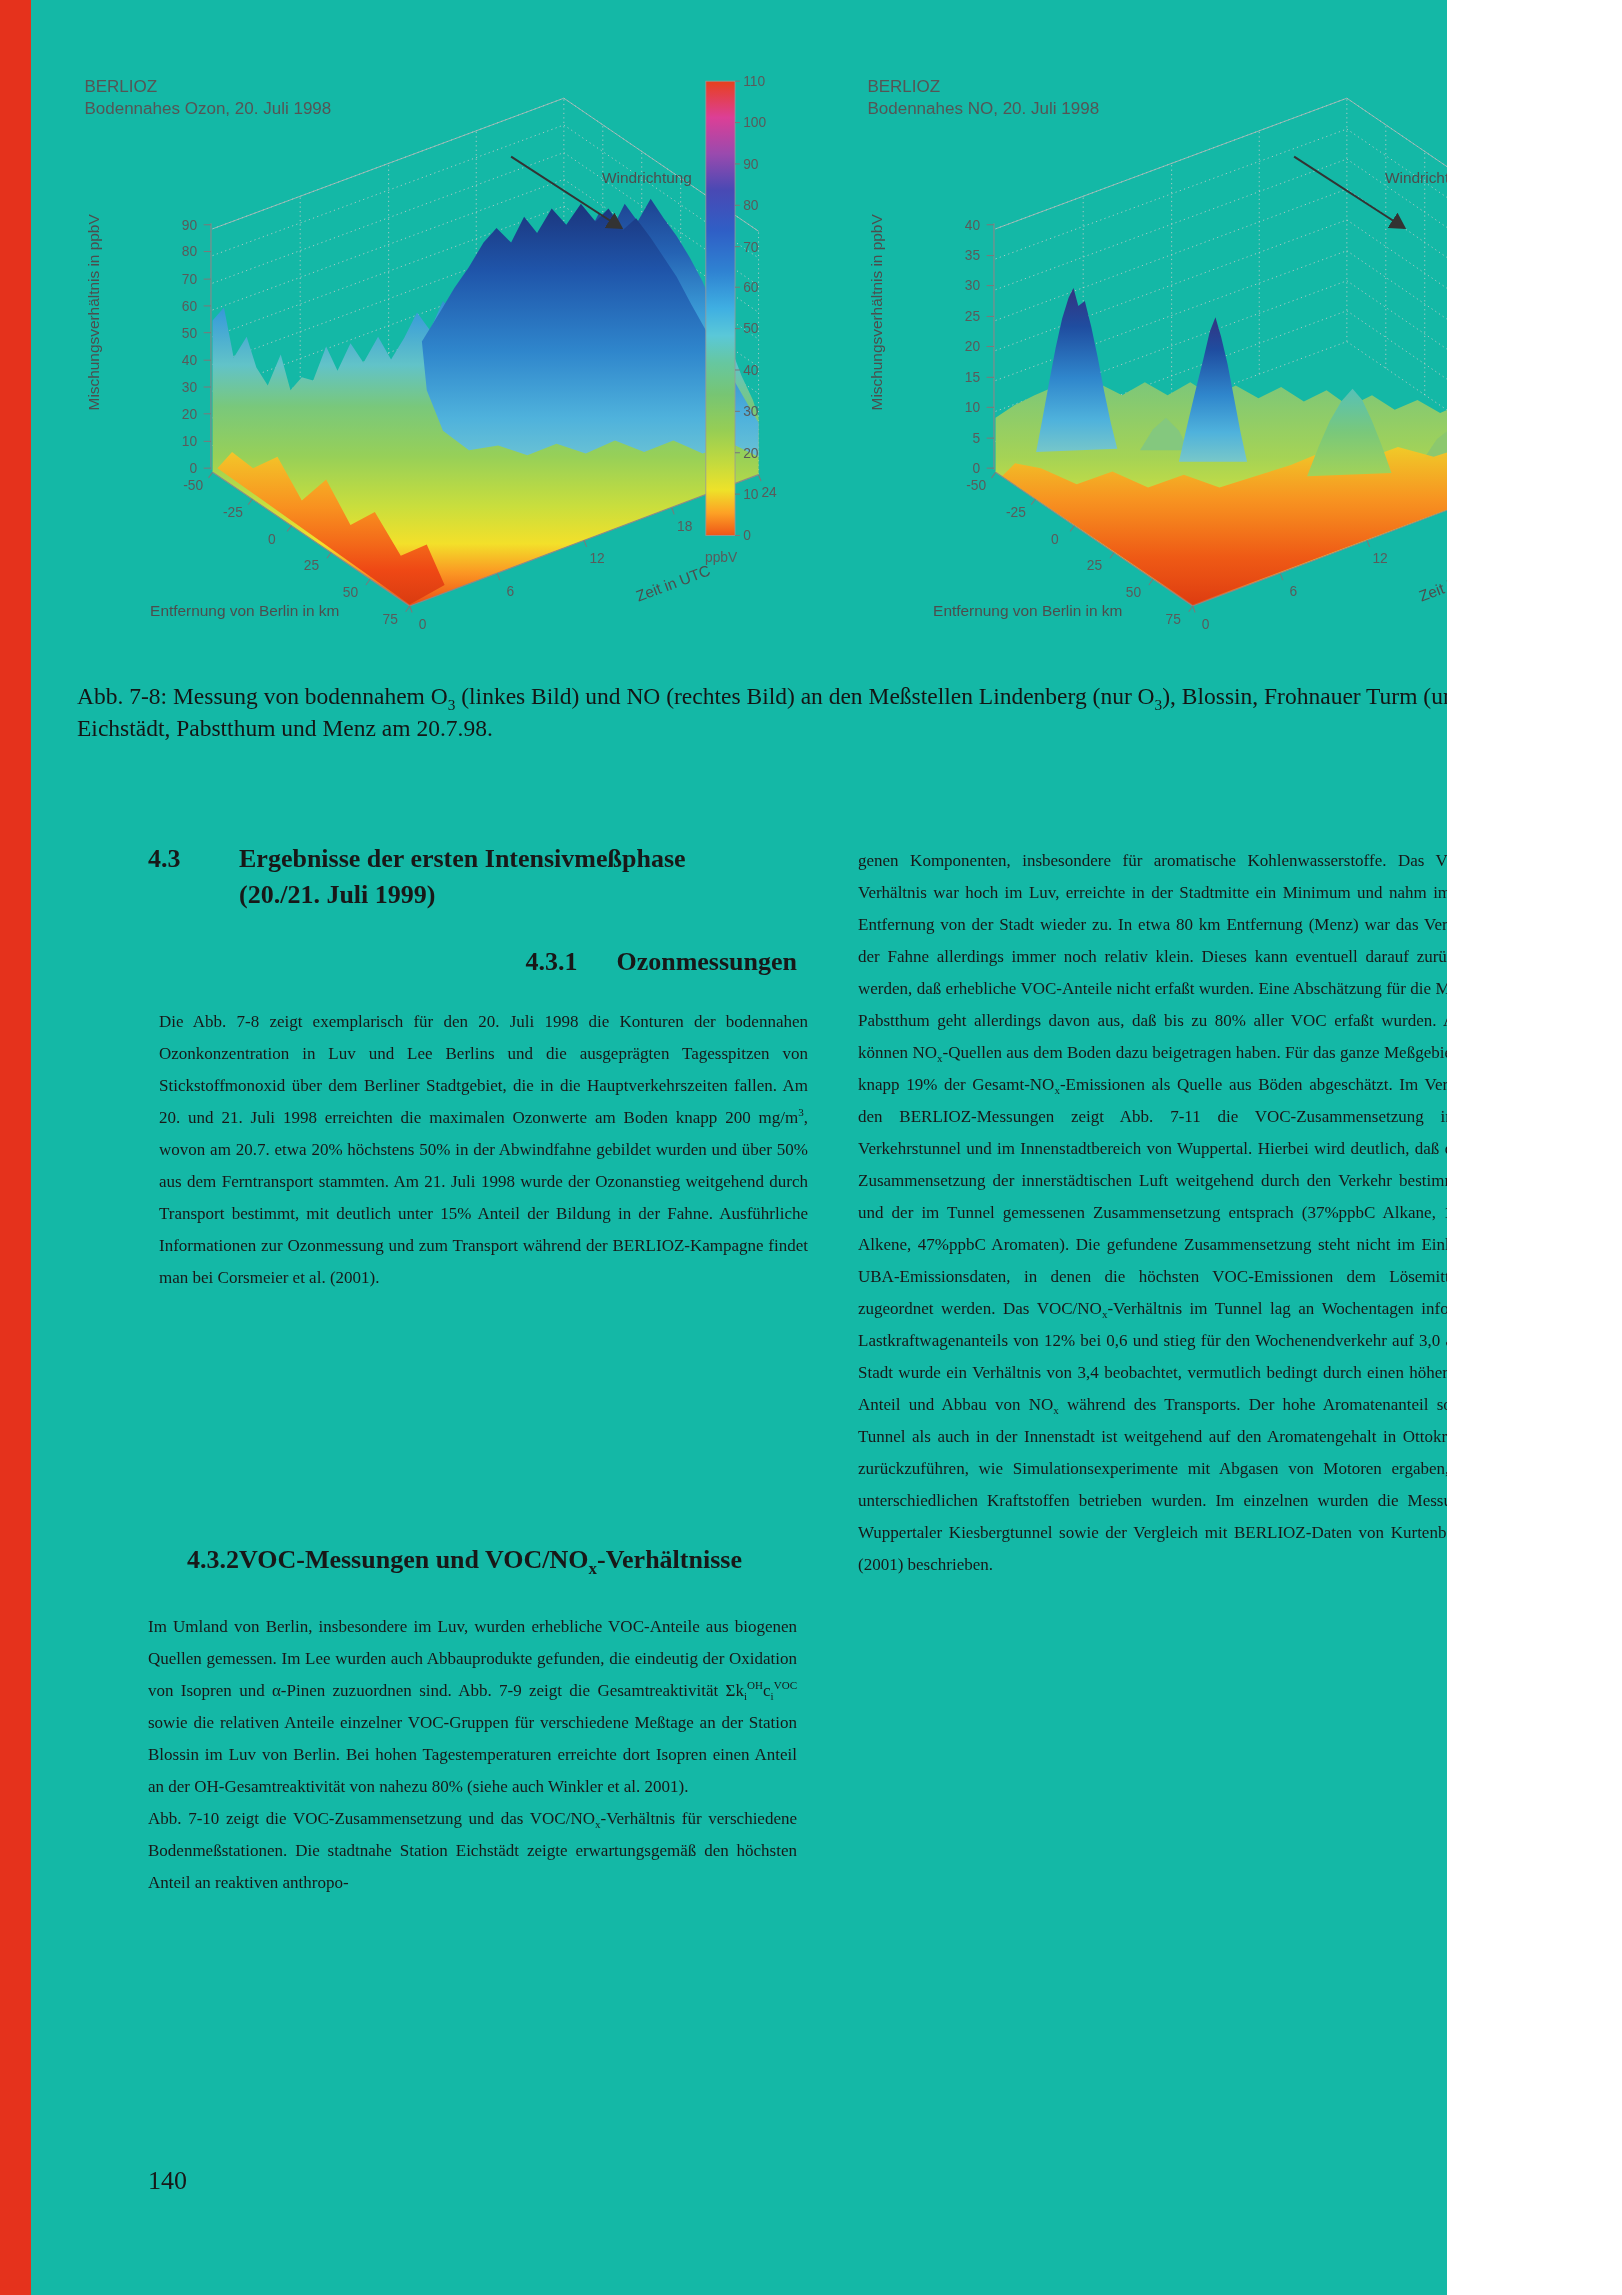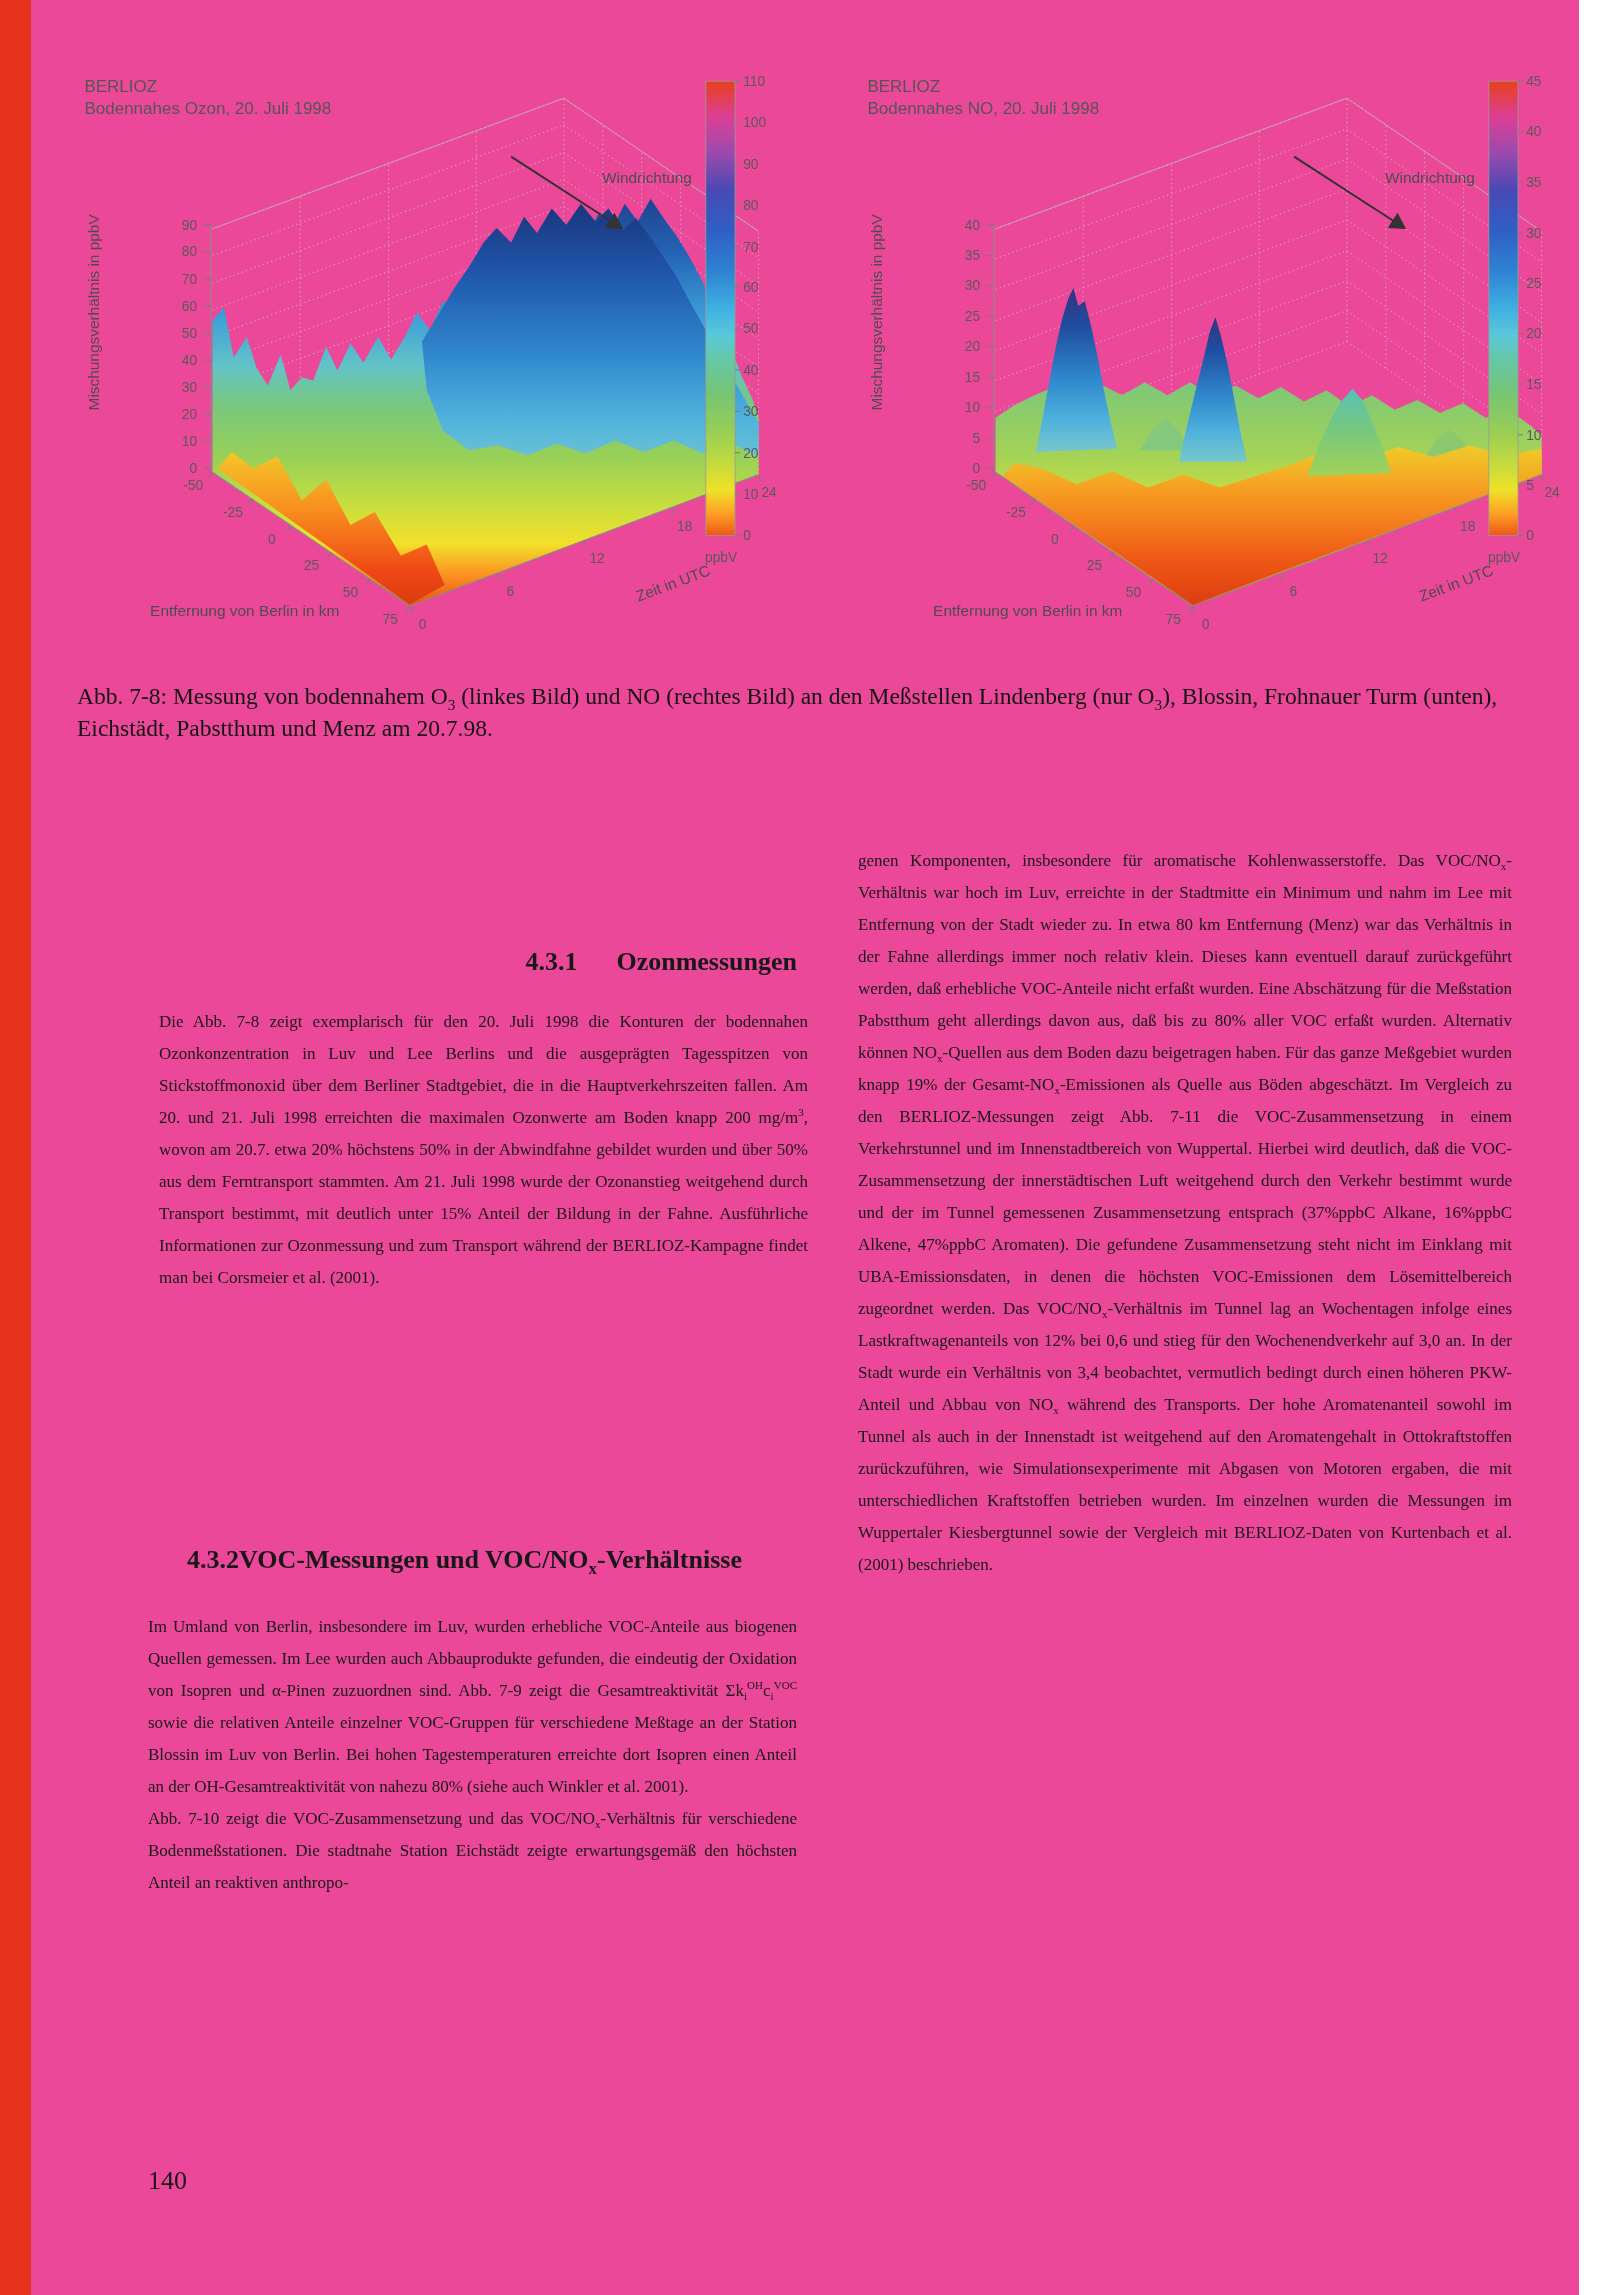--- a/index.html
+++ b/index.html
@@ -1,16 +1,16 @@
 <!DOCTYPE html>
 <html lang="de" style="font-size:13px"><head>
 <meta charset="utf-8">
 <style>
   html,body{margin:0;padding:0;background:#ffffff;}
-  .page{position:relative;width:1579px;height:2295px;background:#ec4899;overflow:hidden;
+  .page{position:relative;width:1447px;height:2295px;background:#14b8a6;overflow:hidden;
         font-family:"Liberation Serif", serif;color:#181818;}
   .edge{position:absolute;left:0;top:0;width:31px;height:2295px;background:#e5321c;}
   svg{position:absolute;}
   svg text{font-family:"Liberation Sans", sans-serif;fill:#4d4d4d;}
   .ptitle{font-size:21px;fill:#555;}
   .plab{font-size:19px;fill:#4d4d4d;}
   .ptick{font-size:17px;fill:#5a5a5a;}
   .axis{stroke:#8a8a8a;stroke-width:1.4;fill:none;}
   .edgeline{stroke:#b8b8b8;stroke-width:1;fill:none;}
   .grid line{stroke:#cdcdcd;stroke-width:1;stroke-dasharray:1.5 4;}
@@ -392,20 +392,27 @@
       <text class="ptick" x="826" y="394">15</text>
       <text class="ptick" x="826" y="457">10</text>
       <text class="ptick" x="826" y="519">5</text>
       <text class="ptick" x="826" y="581">0</text>
       <text class="ptick" x="779" y="608">ppbV</text>
     </g>
   </svg>
 
   <div class="caption">Abb. 7-8: Messung von bodennahem O<sub>3</sub> (linkes Bild) und NO (rechtes Bild) an den Meßstellen Lindenberg (nur O<sub>3</sub>), Blossin, Frohnauer Turm (unten), Eichstädt, Pabstthum und Menz am 20.7.98.</div>
 
+  <div class="h1">
+    <span class="hnum">4.3</span>
+    <span>
+      <div>Ergebnisse der ersten Intensivmeßphase</div>
+      <div>(20./21. Juli 1999)</div>
+    </span>
+  </div>
 
   <div class="h2" style="left:148px;top:945px;width:649px;justify-content:flex-end;">
     <span class="hnum">4.3.1</span>
     <span>Ozonmessungen</span>
   </div>
 
   <div class="col" id="p1">Die Abb. 7-8 zeigt exemplarisch für den 20. Juli 1998 die Konturen der bodennahen Ozonkonzentration in Luv und Lee Berlins und die ausgeprägten Tagesspitzen von Stickstoffmonoxid über dem Berliner Stadtgebiet, die in die Hauptverkehrszeiten fallen. Am 20. und 21. Juli 1998 erreichten die maximalen Ozonwerte am Boden knapp 200 mg/m<sup>3</sup>, wovon am 20.7. etwa 20% höchstens 50% in der Abwindfahne gebildet wurden und über 50% aus dem Ferntransport stammten. Am 21. Juli 1998 wurde der Ozonanstieg weitgehend durch Transport bestimmt, mit deutlich unter 15% Anteil der Bildung in der Fahne. Ausführliche Informationen zur Ozonmessung und zum Transport während der BERLIOZ-Kampagne findet man bei Corsmeier et al. (2001).</div>
 
   <div class="h2" style="left:148px;top:1543px;width:649px;text-align:right;">
     <span class="hnum">4.3.2</span>

